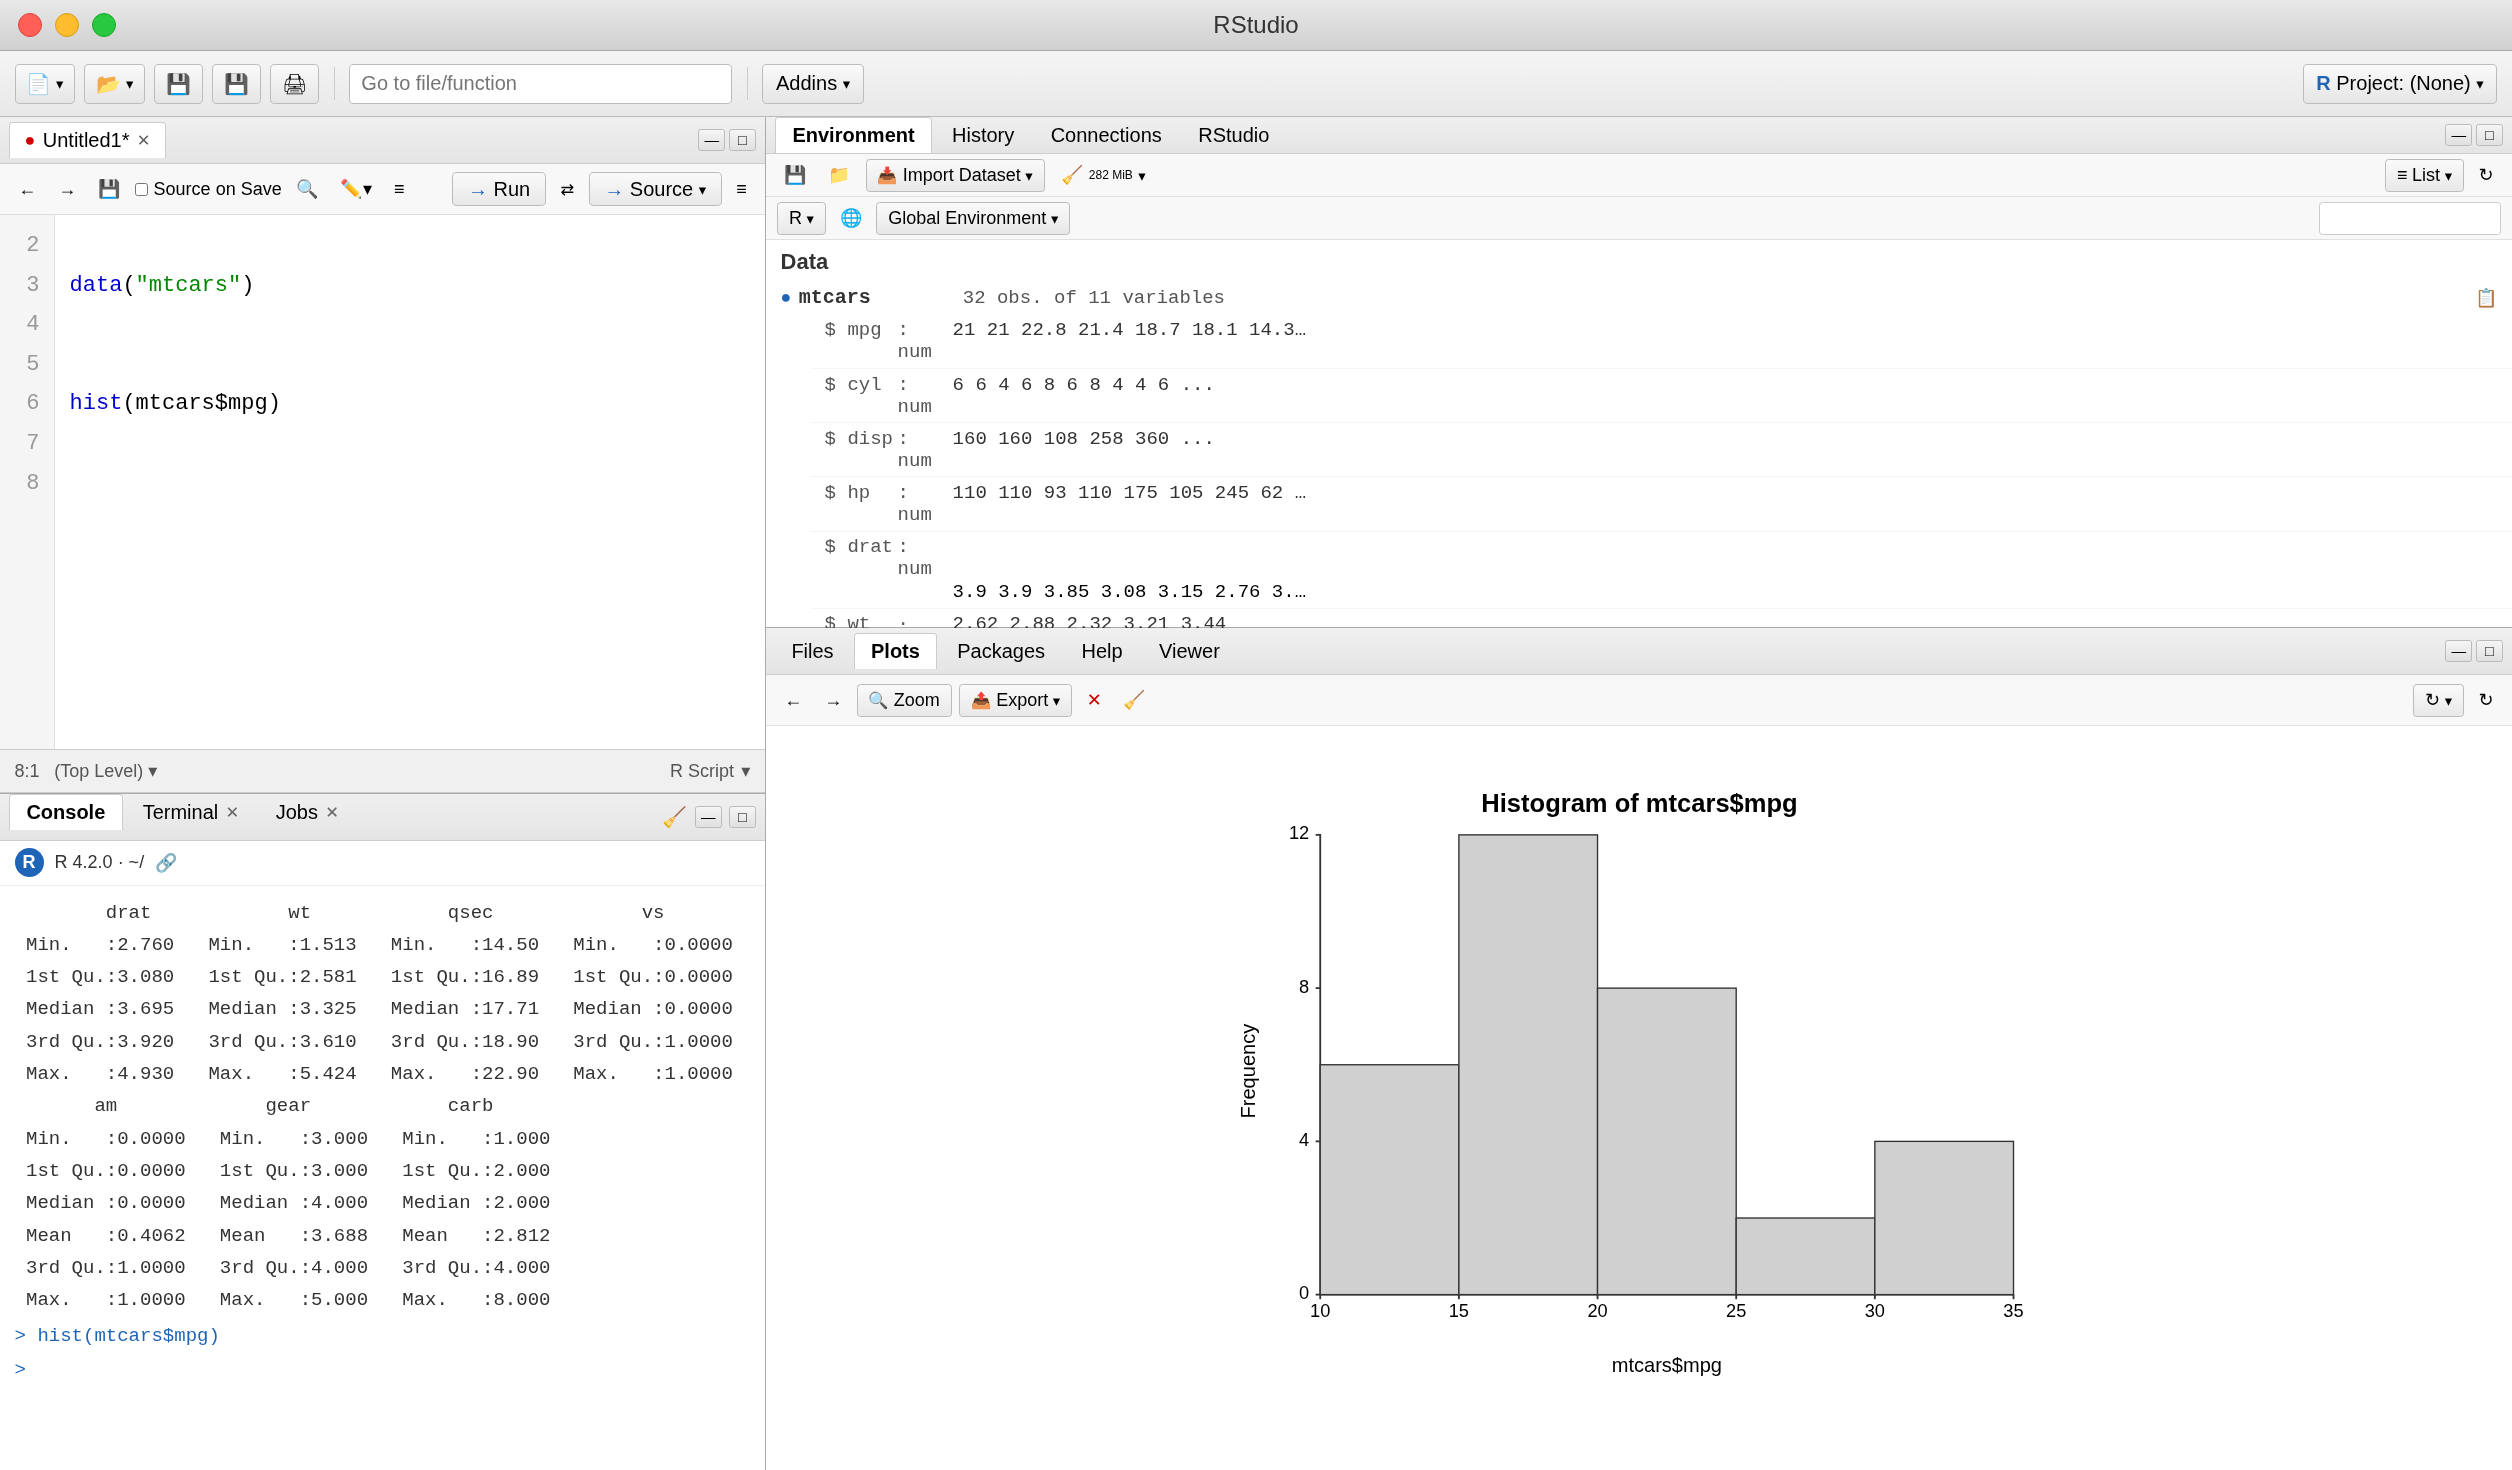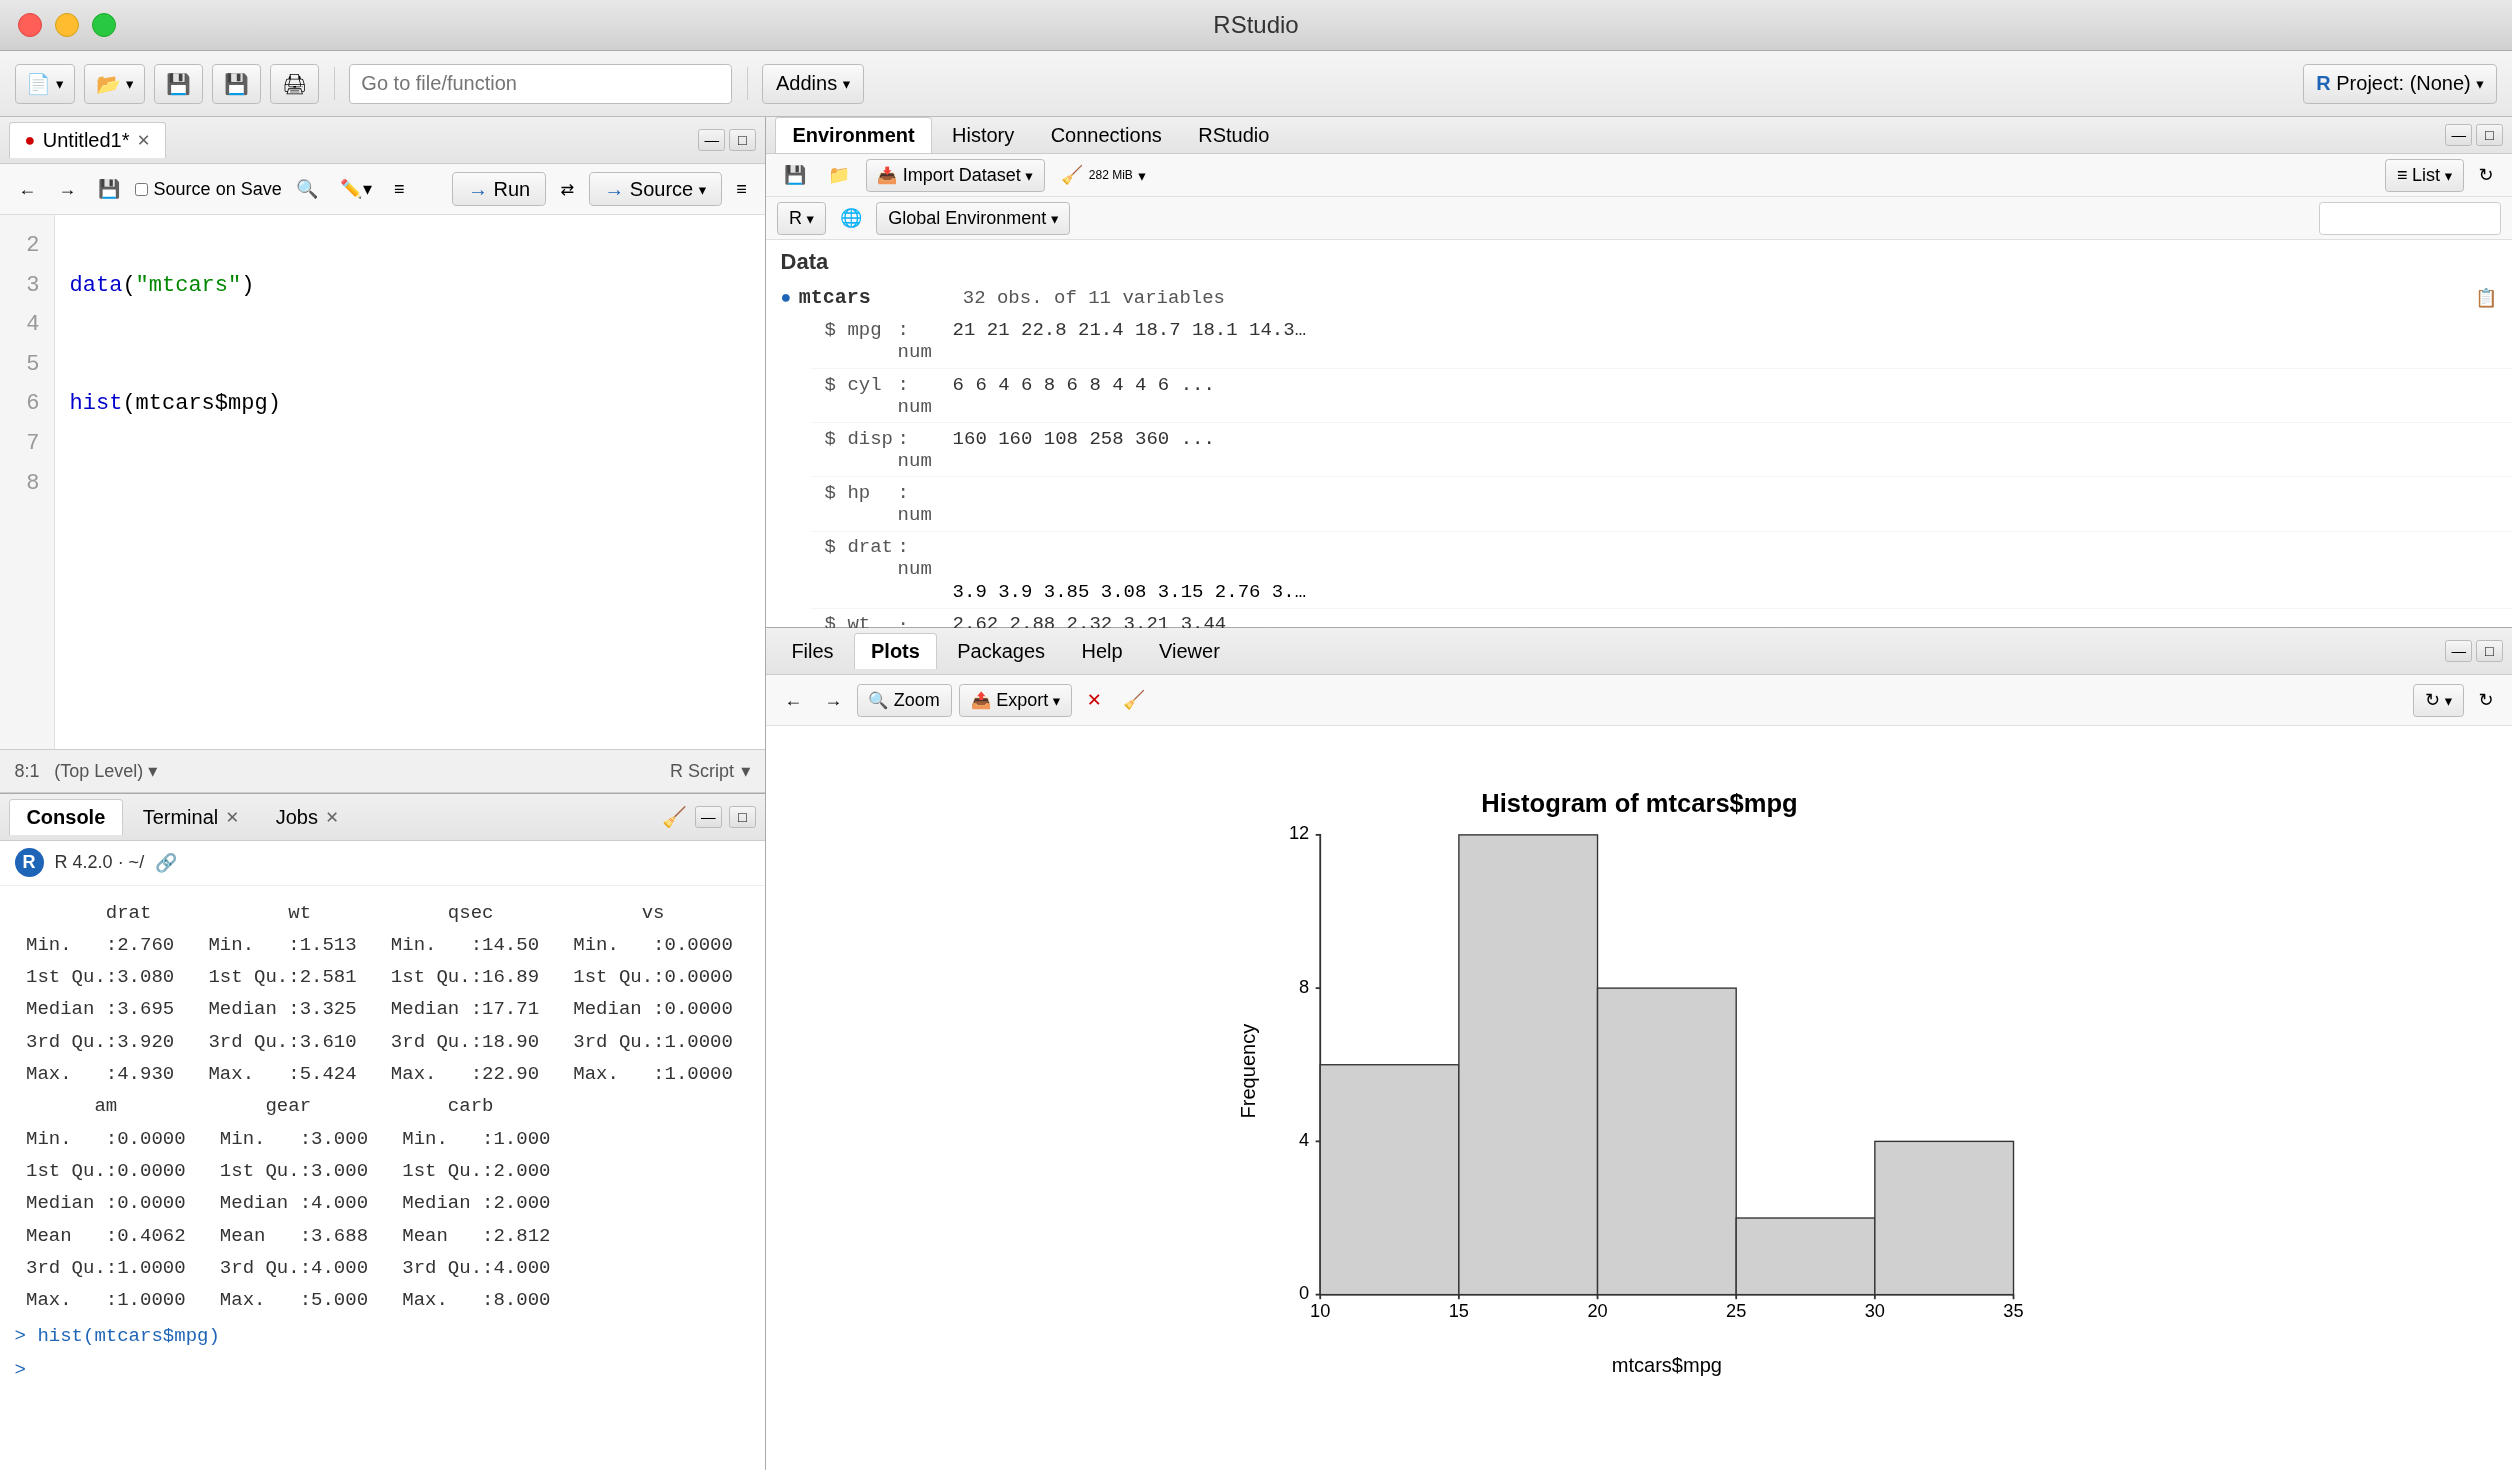--- a/index.html
+++ b/index.html
@@ -213,21 +213,20 @@
     .console-pane {
       flex: 1;
       display: flex;
       flex-direction: column;
       background: white;
     }
     .console-tabs {
       background: linear-gradient(to bottom, #f0f0f0, #e4e4e4);
       border-bottom: 0.9px solid #ccc;
       display: flex;
-      align-items: center;
       height: 47px;
       padding: 0 9px;
       gap: 3.6px;
     }
     .console-tab {
       padding: 5.5px 16.4px;
       font-size: 20px;
       cursor: pointer;
       height: 36px;
       display: flex;
@@ -622,20 +621,21 @@
           <span style="color:#333;">  6 6 4 6 8 6 8 4 4 6 ...</span>
         </div>
         <div style="display:flex; padding:4.6px 14.6px; font-family:'Courier New',monospace; font-size:19px; border-bottom:0.9px solid #f5f5f5;">
           <span style="color:#555; width:73px;">$ disp</span>
           <span style="color:#555; width:55px;">: num</span>
           <span style="color:#333;">  160 160 108 258 360 ...</span>
         </div>
         <div style="display:flex; padding:4.6px 14.6px; font-family:'Courier New',monospace; font-size:19px; border-bottom:0.9px solid #f5f5f5;">
           <span style="color:#555; width:73px;">$ hp</span>
           <span style="color:#555; width:55px;">  : num</span>
+          <span style="color:#333;">  110 110 93 110 175 105 245 62 …</span>
         </div>
         <div style="display:flex; padding:4.6px 14.6px; font-family:'Courier New',monospace; font-size:19px; border-bottom:0.9px solid #f5f5f5;">
           <span style="color:#555; width:73px;">$ drat</span>
           <span style="color:#555; width:55px;">: num</span>
           <span style="color:#000000;margin-top:45px;">  3.9 3.9 3.85 3.08 3.15 2.76 3.…</span>
         </div>
         <div style="display:flex; padding:4.6px 14.6px; font-family:'Courier New',monospace; font-size:19px; border-bottom:0.9px solid #f5f5f5;">
           <span style="color:#555; width:73px;">$ wt</span>
           <span style="color:#555; width:55px;">  · num</span>
           <span style="color:#333;">  2.62 2.88 2.32 3.21 3.44</span>

